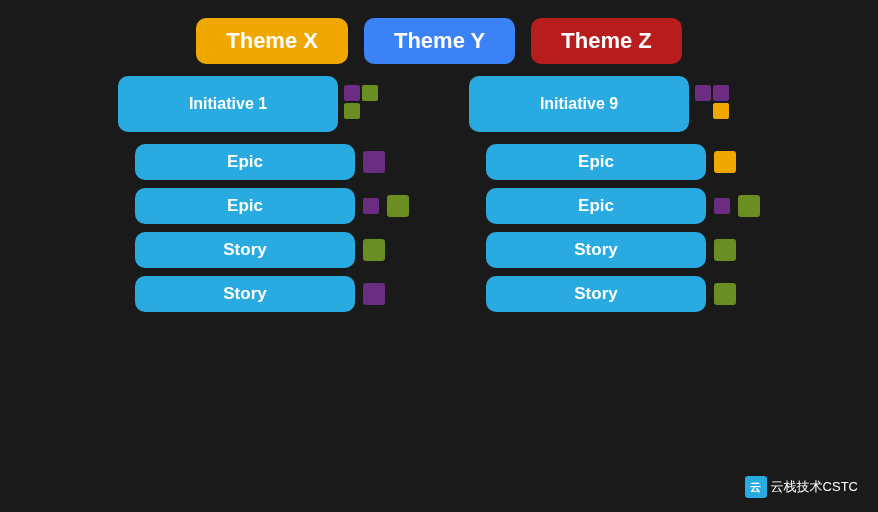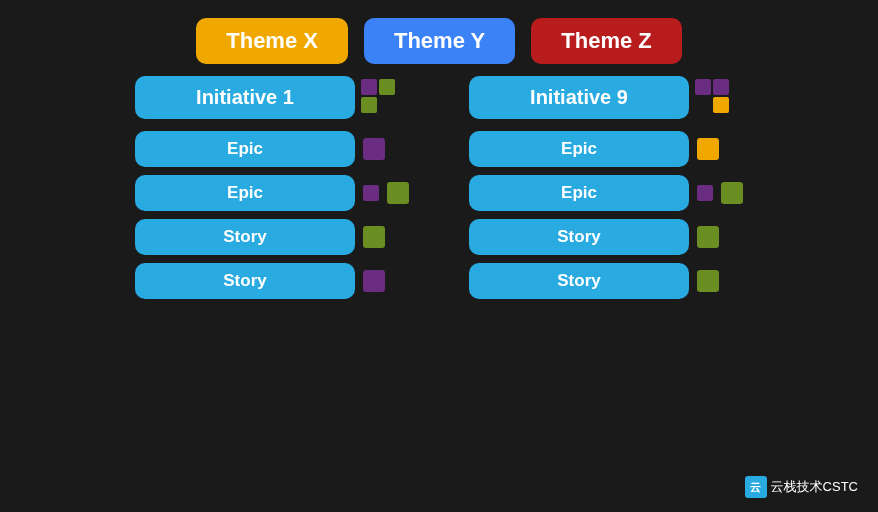--- a/index.html
+++ b/index.html
@@ -64,22 +64,22 @@
     
     .initiative-header {
       display: flex;
       align-items: center;
       gap: 6px;
       margin-bottom: 4px;
     }
     .initiative-box {
       background: #29abe2;
       border-radius: 10px;
-      padding: 10px 24px;
-      font-size: 20px;
+      padding: 19px 24px;
+      font-size: 16px;
       font-weight: bold;
       color: white;
       min-width: 220px;
       text-align: center;
     }
     .squares-cluster {
       display: flex;
       flex-direction: column;
       gap: 2px;
       position: relative;
@@ -102,20 +102,21 @@
     }
     .epic-box, .story-box {
       background: #29abe2;
       border-radius: 10px;
       padding: 8px 0;
       font-size: 17px;
       font-weight: bold;
       color: white;
       min-width: 220px;
       text-align: center;
+      margin-left: 17px;
     }
     .side-sq {
       width: 22px;
       height: 22px;
       border-radius: 3px;
     }
     .sq-green { background: #6b8e23; }
     .sq-purple { background: #6a2d82; }
     .sq-yellow { background: #f0a800; }
 

